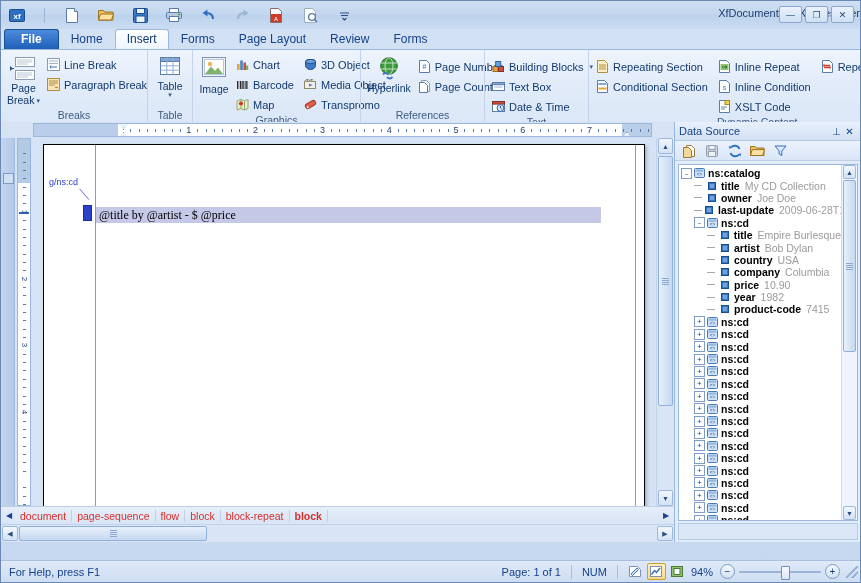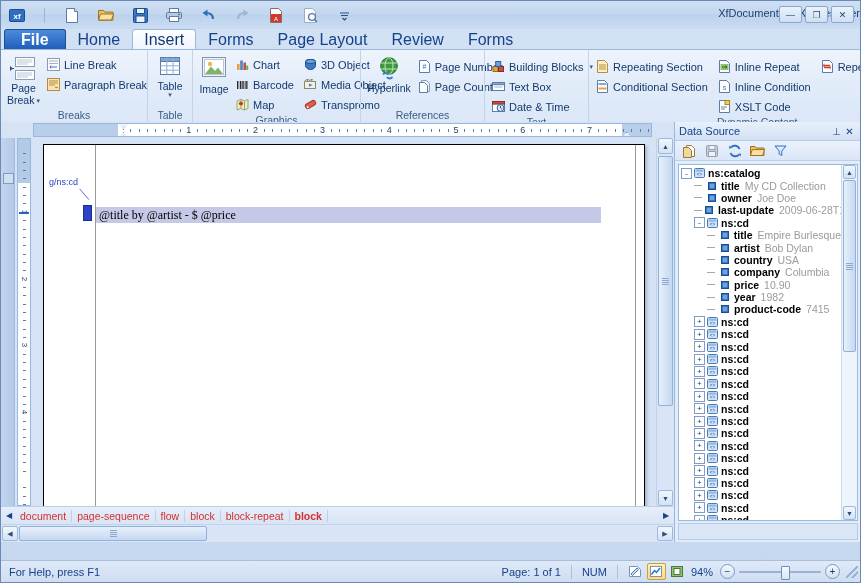--- a/index.html
+++ b/index.html
@@ -59,21 +59,21 @@
   .tabstrip {
     height: 20px;
     display: flex; align-items: flex-end;
     padding-left: 3px;
     background: transparent;
     position: relative;
   }
   .tab {
     height: 19px; line-height: 19px;
     padding: 0 11px;
-    font-size: 16px;
+    font-size: 12px;
     color: #15428b;
     border: 1px solid transparent;
     border-bottom: none;
     border-radius: 3px 3px 0 0;
     cursor: pointer;
     position: relative;
   }
   .tab.file {
     background: linear-gradient(180deg,#4c8bdc 0%, #1f5fba 100%);
     color: #ffffff; font-weight: bold;

